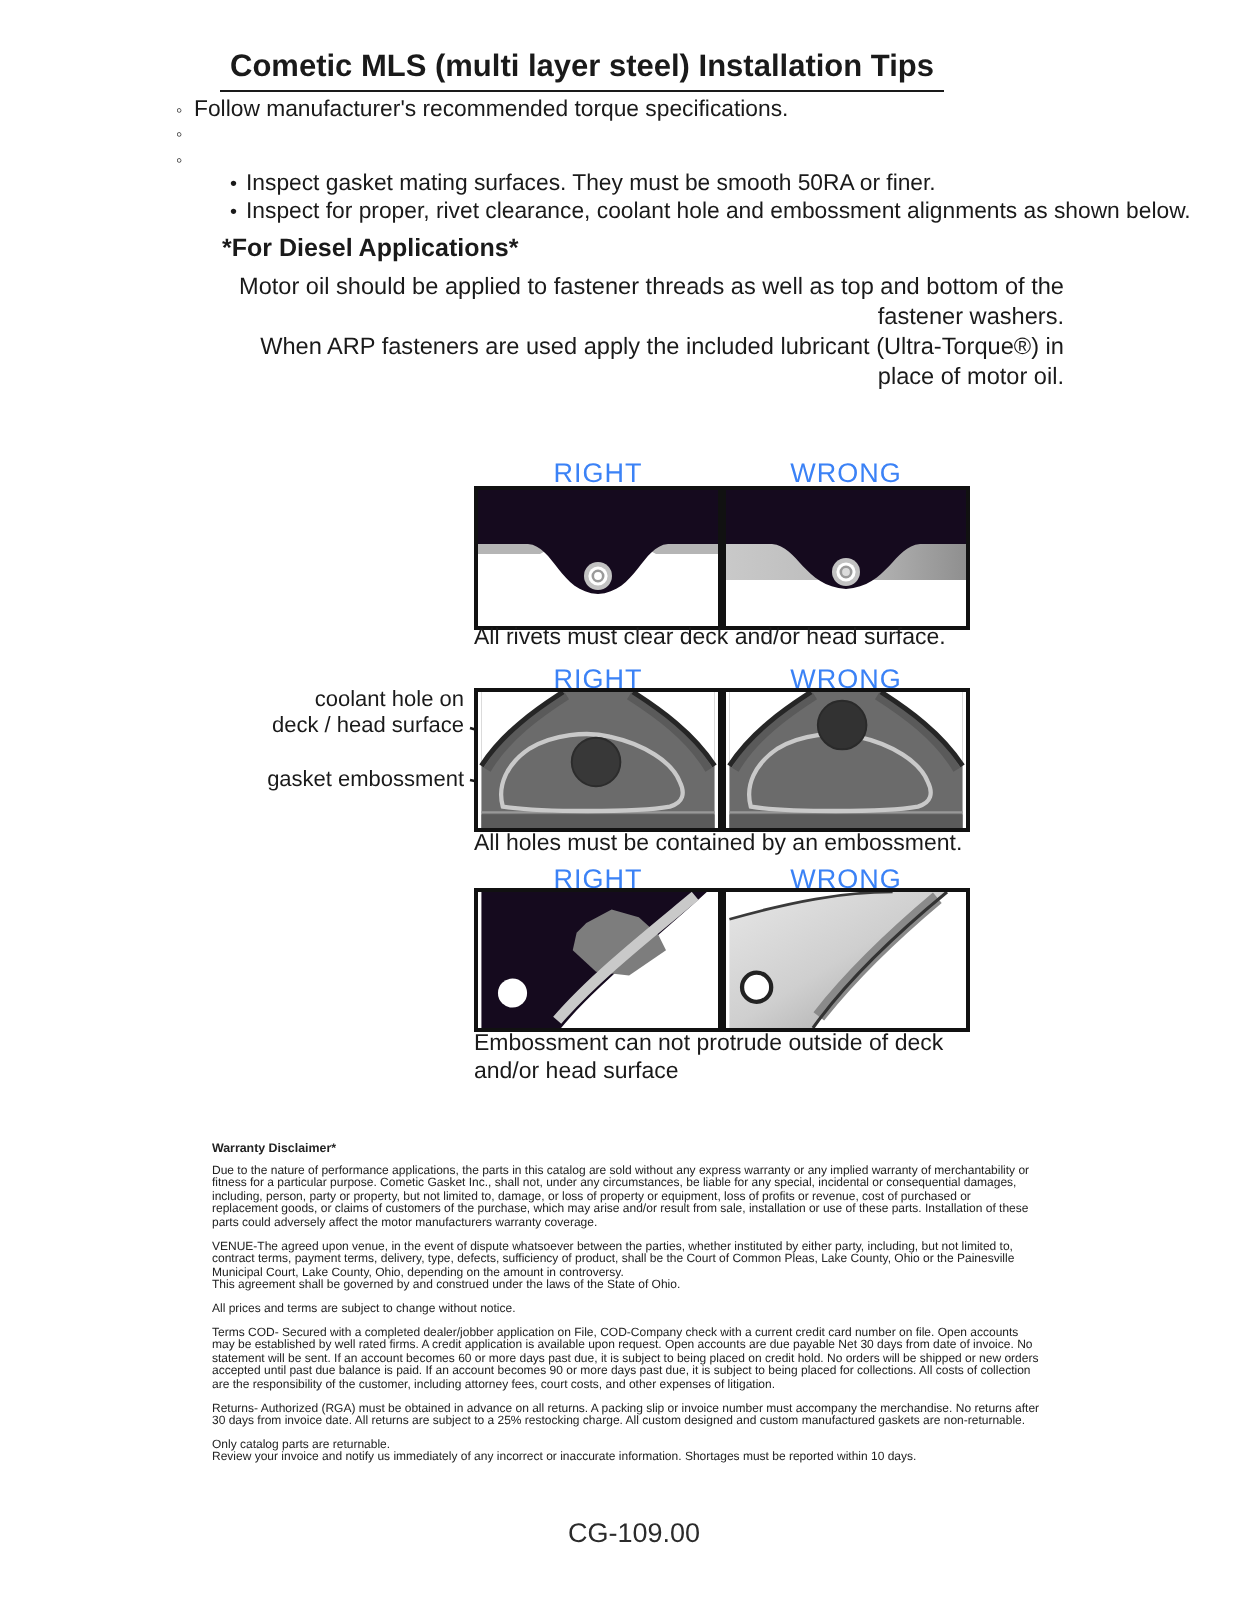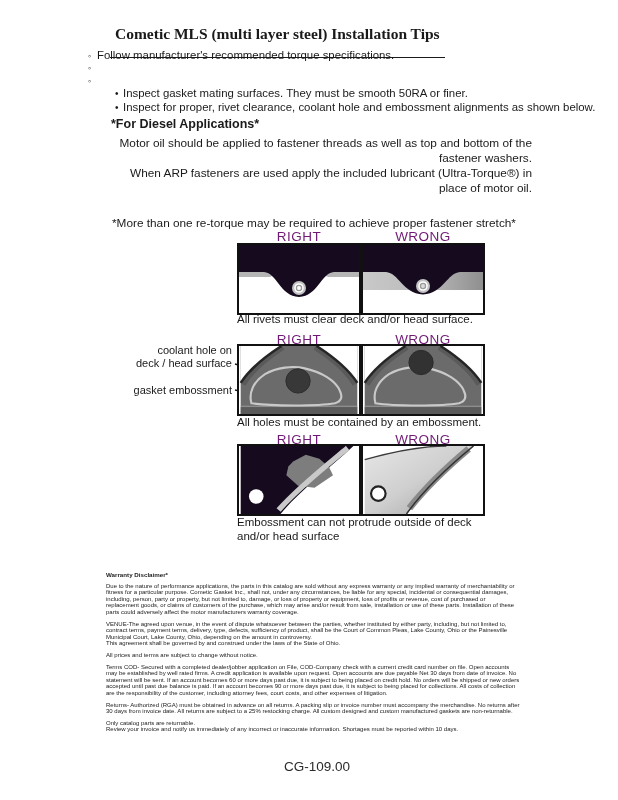--- a/index.html
+++ b/index.html
@@ -12,39 +12,38 @@
     font-family: "Liberation Sans", "DejaVu Sans", sans-serif;
     color: #1a1a1a;
     overflow: hidden;
   }
   .abs { position: absolute; }
 
   .title {
     left: 110px; top: 25px;
     font-size: 15.5px; font-weight: bold;
     border-bottom: 1.5px solid #1a1a1a;
-    padding: 0 5px 14px 5px;
+    padding: 0 5px 2px 5px;
     white-space: nowrap;
-    font-family: Liberation Serif, serif;
   }
 
   .bullets { left: 88px; top: 49px; font-size: 11.4px; line-height: 12.4px; }
   .bullet-row { display: flex; align-items: baseline; white-space: nowrap; }
   .bullet-row.indent { margin-left: 27px; }
   .marker { width: 9px; flex: 0 0 9px; font-size: 9px; }
   .bullet-row.indent .marker { font-size: 10px; width: 8px; flex-basis: 8px; }
 
   .diesel-heading { left: 111px; top: 117px; font-size: 12.5px; font-weight: bold; }
   .para { left: 112px; font-size: 11.8px; line-height: 15px; white-space: pre-line; width: 420px; }
   .para1 { top: 136px; text-align: right; }
   .para2 { top: 169px; }
   .para3 { top: 216px; white-space: nowrap; width: auto; }
 
   .diagram { left: 0; top: 0; width: 618px; height: 100px; }
-  .dg-label { position: absolute; width: 124px; text-align: center; font-size: 13.5px; letter-spacing: .5px; color: #701a75; }
+  .dg-label { position: absolute; width: 124px; text-align: center; font-size: 13.5px; letter-spacing: .5px; color: #3b82f6; }
   .dg-label.right { left: 237px; }
   .dg-label.wrong { left: 361px; }
   .dg-box { position: absolute; width: 124px; height: 72px; border: 2px solid #111; background: #fff; }
   .dg-box.right { left: 237px; }
   .dg-box.wrong { left: 361px; }
   .dg-box svg { display: block; width: 120px; height: 68px; }
   .dg-caption { position: absolute; left: 237px; font-size: 11.5px; line-height: 13.5px; white-space: pre-line; color: #1a1a1a; }
 
   .anno { position: absolute; left: 60px; width: 172px; text-align: right; font-size: 11px; line-height: 12.5px; white-space: pre-line; color: #1a1a1a; }
   .leader-svg { position: absolute; left: 0; top: 0; pointer-events: none; }
@@ -79,21 +78,20 @@
     </div>
     <div class="bullet-row indent">
       <span class="marker">•</span>
       <span>Inspect for proper, rivet clearance, coolant hole and embossment alignments as shown below.</span>
     </div>
   </div>
 
   <div class="abs diesel-heading">*For Diesel Applications*</div>
   <div class="abs para para1">Motor oil should be applied to fastener threads as well as top and bottom of the fastener washers.
 When ARP fasteners are used apply the included lubricant (Ultra-Torque®) in place of motor oil.</div>
-  <div class="abs para para3">*More than one re-torque may be required to achieve proper fastener stretch*</div>
 
   <div class="abs diagram" style="top:229px;">
     <div class="dg-label right" style="top:0;">RIGHT</div>
     <div class="dg-label wrong" style="top:0;">WRONG</div>
 
     <div class="dg-box right" style="top:14px;">
       <svg viewBox="0 0 120 68">
         <rect x="0" y="0" width="120" height="68" fill="#ffffff"></rect>
         <path d="M0,27 H40 L31,32 H0 Z" fill="#b5b5b5"></path>
         <path d="M120,27 H80 L89,32 H120 Z" fill="#b5b5b5"></path>

